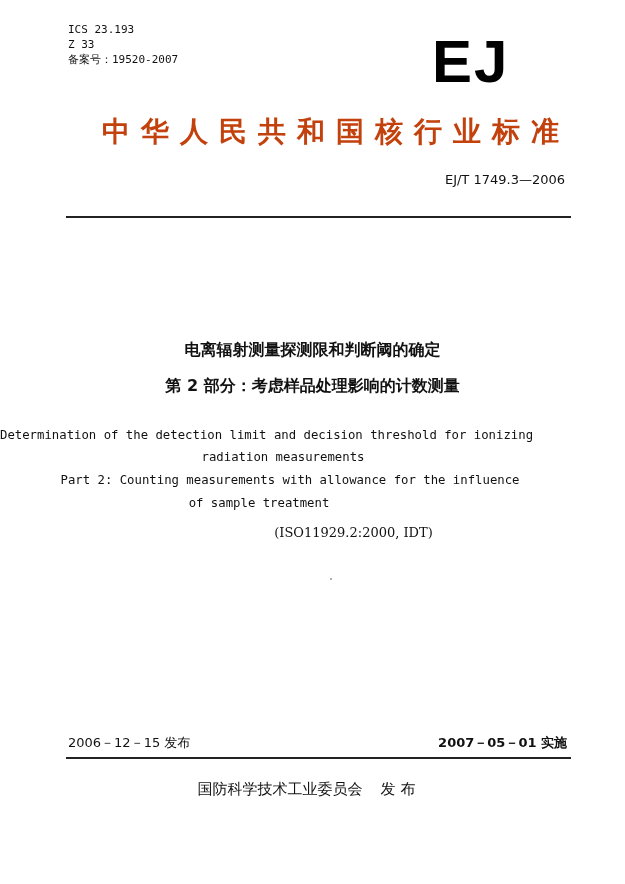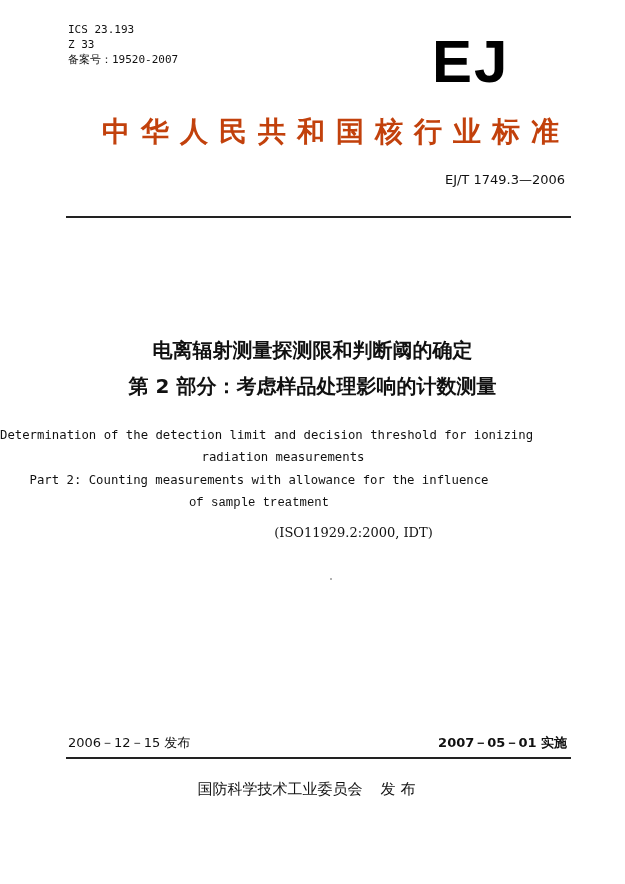--- a/index.html
+++ b/index.html
@@ -5,28 +5,28 @@
   html, body { margin: 0; padding: 0; background: #ffffff; }
   body { width: 625px; height: 884px; position: relative; overflow: hidden; color: #111; font-family: "DejaVu Sans", sans-serif; }
   .abs { position: absolute; }
   .meta { left: 68px; top: 22px; font-family: "DejaVu Sans Mono", monospace; font-size: 11px; line-height: 15px; color: #111; }
   .meta div { white-space: nowrap; }
   .logo { left: 432px; top: 20px; font-family: "Liberation Sans", sans-serif; font-weight: bold; font-size: 60px; line-height: 84px; letter-spacing: 2px; color: #000; }
   .industry { left: 66px; top: 114px; width: 500px; font-family: "DejaVu Serif", serif; font-weight: bold; font-size: 28px; line-height: 36px; letter-spacing: 11px; color: #c2410c; white-space: nowrap; margin-left: 36px; }
   .stdno { right: 60px; top: 172px; font-family: "DejaVu Sans", sans-serif; font-size: 13px; color: #111; white-space: nowrap; }
   .rule { height: 2px; background: #222; }
   .rule1 { left: 66px; right: 54px; top: 216px; }
-  .title-cn { left: 0; width: 625px; text-align: center; font-family: "DejaVu Sans", sans-serif; font-weight: bold; font-size: 20px; line-height: 34px; color: #111; white-space: nowrap; }
+  .title-cn { left: 0; width: 625px; text-align: center; font-family: "DejaVu Sans", sans-serif; font-weight: bold; font-size: 16px; line-height: 34px; color: #111; white-space: nowrap; }
   .t1 { top: 333px; }
   .t2 { top: 369px; text-align: center; }
   .title-en { left: 0; width: 518px; text-align: center; font-family: "DejaVu Sans Mono", monospace; font-size: 12.3px; line-height: 22px; color: #111; white-space: nowrap; }
   .e1 { top: 424px; }
   .e2 { top: 446px; padding-left: 24px; }
-  .e3 { top: 469px; }
-  .e4 { top: 492px; font-family: Liberation Mono, monospace; }
+  .e3 { top: 469px; margin-left: 31px; }
+  .e4 { top: 492px; }
   .iso { top: 525px; left: 0; width: 625px; text-align: center; font-family: "DejaVu Serif", serif; font-size: 13px; color: #111; white-space: nowrap; margin-left: 41px; }
   .date-left { left: 68px; top: 734px; font-family: "DejaVu Sans", sans-serif; font-size: 13px; font-weight: normal; color: #111; white-space: nowrap; }
   .date-right { right: 58px; top: 734px; font-family: "DejaVu Sans", sans-serif; font-size: 13px; font-weight: bold; color: #111; white-space: nowrap; }
   .rule2 { left: 66px; right: 54px; top: 757px; }
   .publisher { left: 0; width: 613px; top: 780px; text-align: center; font-family: "DejaVu Sans", sans-serif; font-size: 15px; color: #111; white-space: nowrap; }
   .publisher .gap { display: inline-block; width: 18px; }
   .dot { width: 2px; height: 2px; background: #999; border-radius: 1px; }
 </style>
 </head>
 <body>

